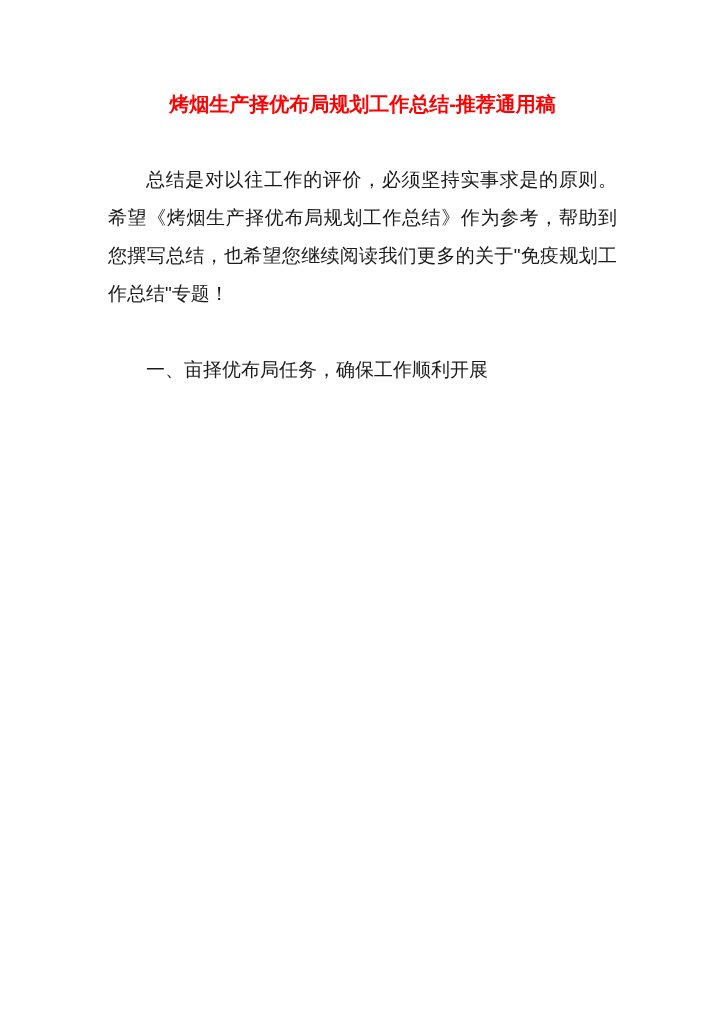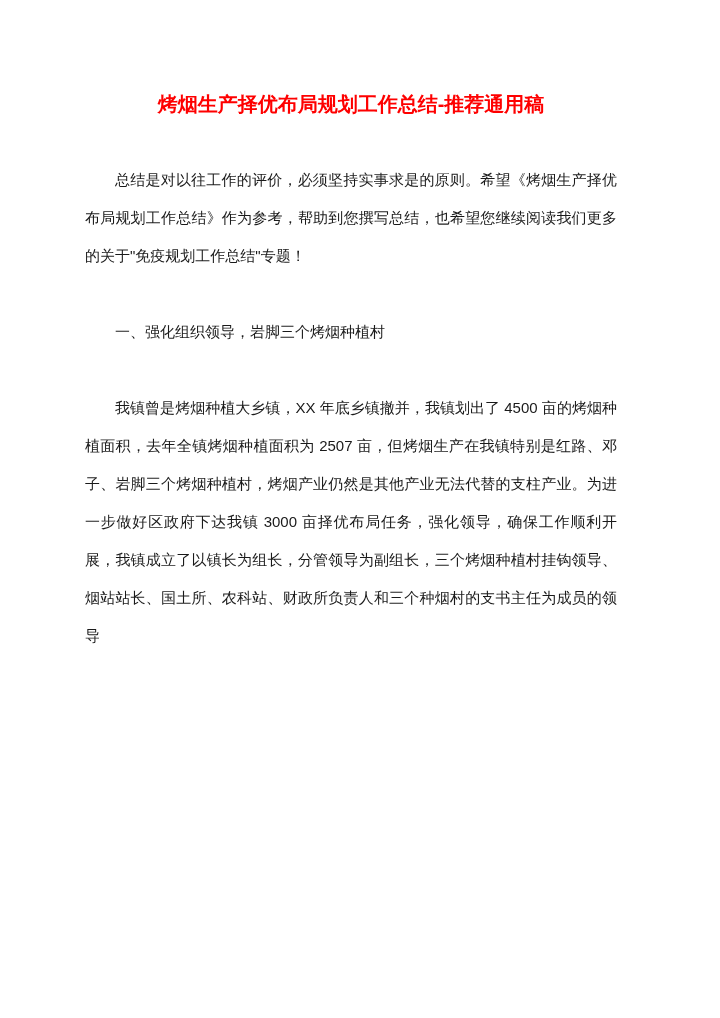--- a/index.html
+++ b/index.html
@@ -10,47 +10,46 @@
   .page {
     position: relative;
     width: 720px;
     height: 1018px;
     background: #ffffff;
     overflow: hidden;
     font-family: "Liberation Sans", "DejaVu Sans", sans-serif;
     color: #1a1a1a;
   }
   .content {
-    padding: 87px 103px 0 85px;
+    padding: 87px 103px 0 108px;
   }
   .doc-title {
     margin: 0;
     font-size: 20px;
     line-height: 34px;
     font-weight: 700;
     text-align: center;
   }
   .para {
     margin: 0;
-    font-size: 15px;
+    font-size: 19px;
     line-height: 38px;
     text-align: justify;
     text-justify: inter-ideograph;
     text-indent: 2em;
   }
   .para.first {
     margin-top: 40px;
   }
   .section-heading {
     margin: 38px 0;
   }
 </style>
 </head>
 <body>
 
 <div class="page">
   <div class="content">
     <h1 class="doc-title" style="color: rgb(254, 0, 0);">烤烟生产择优布局规划工作总结-推荐通用稿</h1>
     <p class="para first">总结是对以往工作的评价，必须坚持实事求是的原则。希望《烤烟生产择优布局规划工作总结》作为参考，帮助到您撰写总结，也希望您继续阅读我们更多的关于"免疫规划工作总结"专题！</p>
-    <p class="para section-heading">一、强化组织领导，岩脚三个烤烟种植村</p>
-    <p class="para">我镇曾是烤烟种植大乡镇，XX 年底乡镇撤并，我镇划出了 4500 亩的烤烟种植面积，去年全镇烤烟种植面积为 2507 亩，但烤烟生产在我镇特别是红路、邓子、岩脚三个烤烟种植村，烤烟产业仍然是其他产业无法代替的支柱产业。为进一步做好区政府下达我镇 3000 亩择优布局任务，强化领导，确保工作顺利开展，我镇成立了以镇长为组长，分管领导为副组长，三个烤烟种植村挂钩领导、烟站站长、国土所、农科站、财政所负责人和三个种烟村的支书主任为成员的领导</p>
+    <p class="para section-heading">一、亩择优布局任务，确保工作顺利开展</p>
   </div>
 </div>
 
 </body></html>

